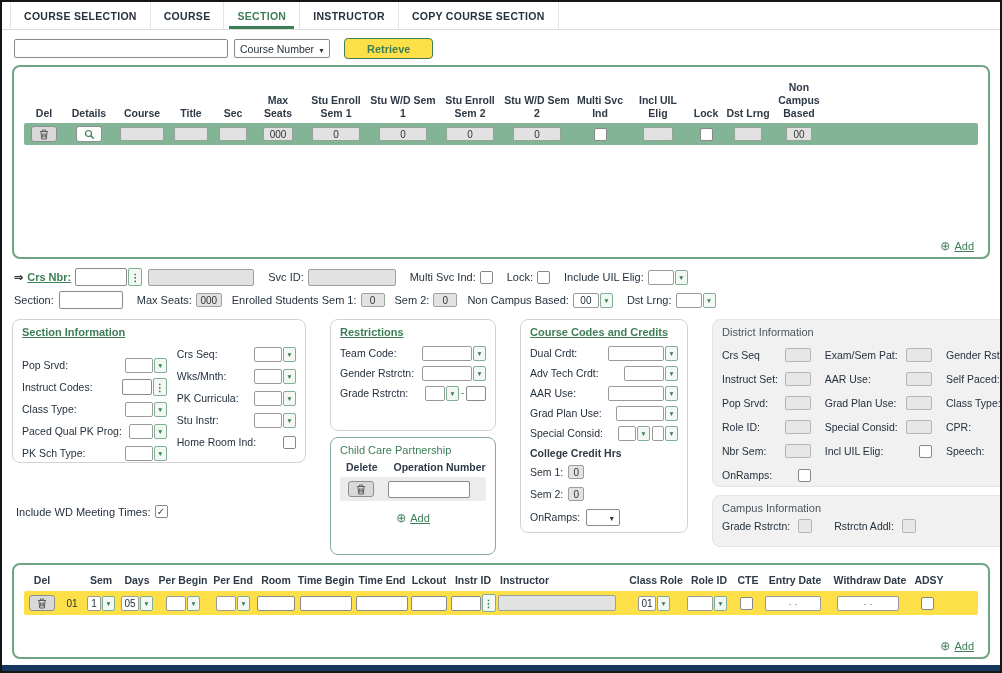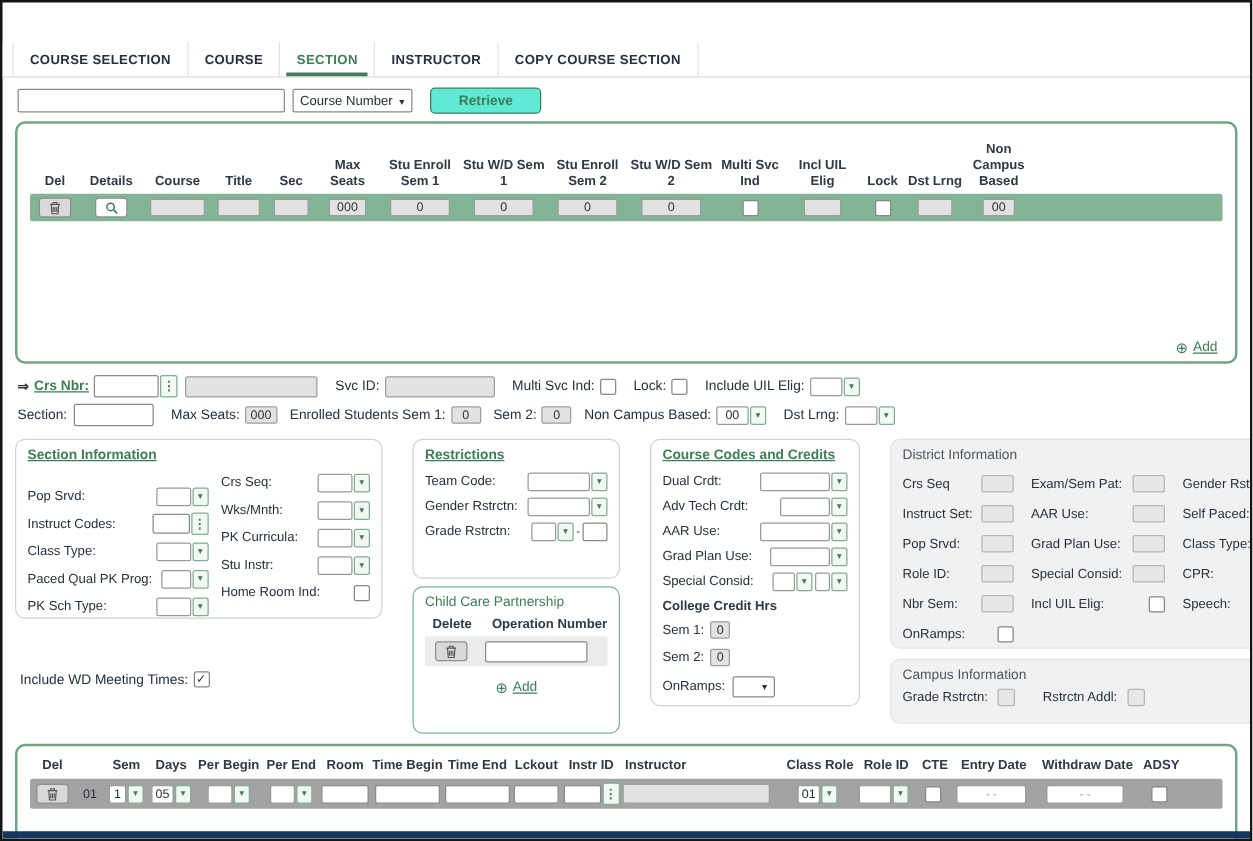--- a/index.html
+++ b/index.html
@@ -1,35 +1,35 @@
 <!DOCTYPE html>
 <html><head>
 <meta charset="utf-8">
 <style>
   html,body{margin:0;padding:0;background:#fff;}
   .page{width:1002px;height:673px;position:relative;background:#fff;border:2px solid #151515;
         box-sizing:border-box;font-family:"Liberation Sans",sans-serif;font-size:11px;color:#25313e;overflow:hidden;}
 
   
-  .tabbar{display:flex;height:27px;border-bottom:1px solid #dcdcdc;padding-left:8px;background:#fff;margin-top:32px;}
+  .tabbar{display:flex;height:27px;border-bottom:1px solid #dcdcdc;padding-left:8px;background:#fff;}
   .tab{display:flex;align-items:center;padding:0 13px;font-weight:bold;font-size:10.5px;letter-spacing:.3px;
        color:#25313e;border-right:1px solid #e3e3e3;position:relative;cursor:pointer;white-space:nowrap;}
   .tab:first-child{border-left:1px solid #e3e3e3;}
   .tab.active{color:#3d7e56;}
   .tab.active::after{content:"";position:absolute;left:5px;right:5px;bottom:0;height:3px;background:#3d7e56;}
 
   
   .toolbar{display:flex;align-items:center;gap:6px;padding:8px 0 4px 12px;}
   .text-input{height:16px;border:1px solid #8a8a8a;background:#fff;border-radius:2px;box-sizing:content-box;
               font-family:"Liberation Sans",sans-serif;font-size:10.5px;padding:0 3px;}
   .search-input{width:206px;height:17px;}
   .select-native{display:flex;align-items:center;justify-content:space-between;width:96px;height:19px;
                  border:1px solid #8a8a8a;border-radius:2px;padding:0 4px 0 5px;font-size:10.5px;background:#fff;box-sizing:border-box;}
   .select-caret::after{content:"▼";font-size:7px;color:#333;}
-  .btn-retrieve{margin-left:8px;height:21px;padding:0 22px;background:#5eead4;border:1.5px solid #3d7e56;border-radius:4px;
+  .btn-retrieve{margin-left:8px;height:21px;padding:0 22px;background:#fde047;border:1.5px solid #3d7e56;border-radius:4px;
                 color:#3d7e56;font-weight:bold;font-size:11px;display:flex;align-items:center;cursor:pointer;
                 font-family:"Liberation Sans",sans-serif;}
 
   
   .grid-box{margin:2px 10px 0 10px;border:2px solid #6fa584;border-radius:8px;background:#fff;display:flex;
             flex-direction:column;box-sizing:border-box;padding:4px 10px;}
   .main-grid{height:194px;}
   .grid-header{display:flex;align-items:flex-end;min-height:52px;}
   .gh{text-align:center;font-weight:bold;font-size:10.5px;color:#2e3a46;line-height:1.25;padding-bottom:3px;}
   .grid-row{display:flex;align-items:center;background:#83b495;border-radius:2px;height:22px;}
@@ -96,21 +96,21 @@
   .ccp-head{display:flex;gap:16px;padding-left:6px;font-weight:bold;font-size:10.5px;color:#2e3a46;margin:2px 0 4px 0;}
   .ccp-strip{display:flex;align-items:center;gap:14px;background:#ececec;border-radius:2px;height:24px;padding:0 8px;}
   .ccp-add{display:flex;justify-content:center;align-items:center;gap:4px;margin-top:10px;}
 
   .subhead{font-weight:bold;color:#2e3a46;font-size:10.5px;margin:4px 0 2px 0;}
 
   
   .meet-grid{margin-top:8px;height:96px;}
   .meet-header{display:flex;align-items:flex-end;min-height:20px;padding-top:2px;}
   .meet-header .gh{white-space:nowrap;padding-bottom:4px;}
-  .meet-row{display:flex;align-items:center;background:#a3a3a3;border-radius:2px;height:24px;}
+  .meet-row{display:flex;align-items:center;background:#fde047;border-radius:2px;height:24px;}
   .date-box{height:15px;border:1px solid #9a9a9a;border-radius:2px;background:#fff;display:inline-flex;align-items:center;
             justify-content:center;color:#999;font-size:9.5px;box-sizing:border-box;}
 
   .footer-bar{position:absolute;left:0;right:0;bottom:0;height:6px;background:#17365d;}
 </style>
 </head>
 <body>
 
 <div class="page">
 

